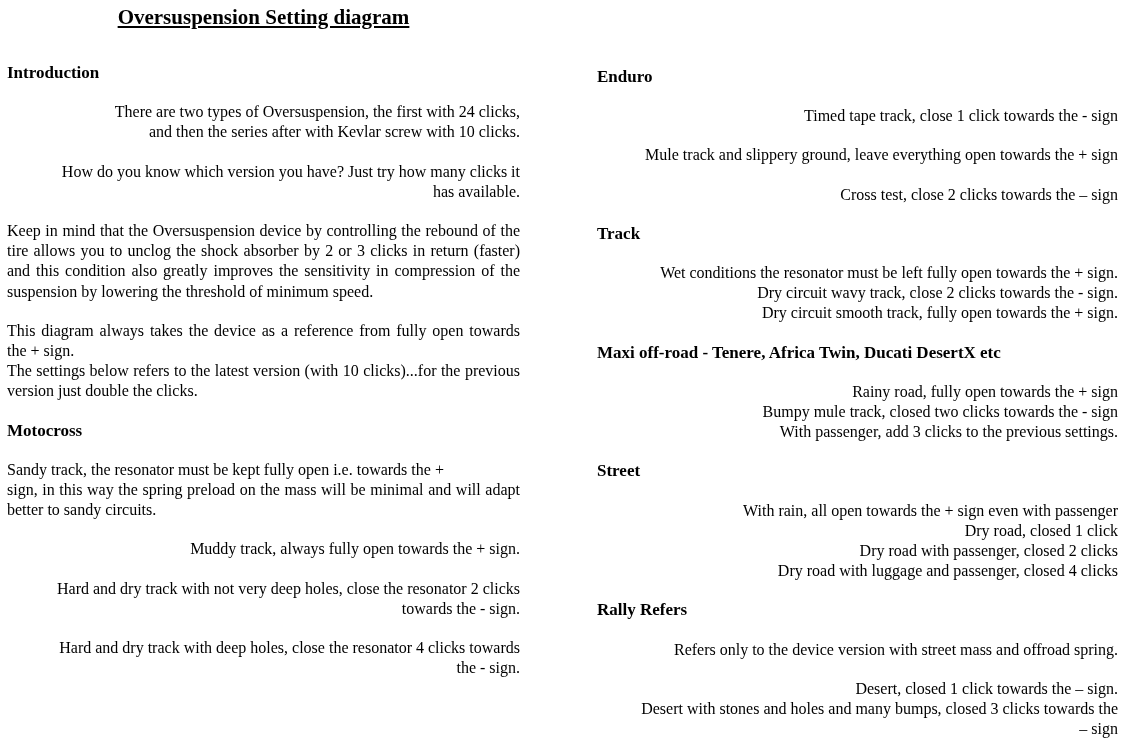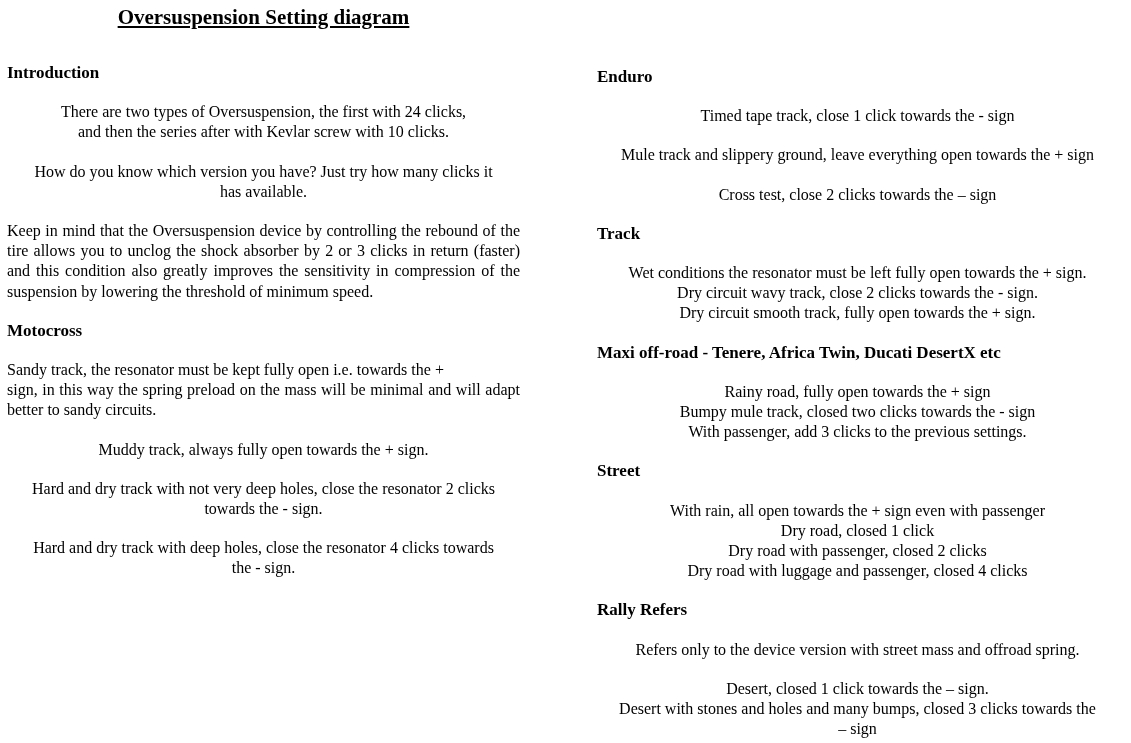--- a/index.html
+++ b/index.html
@@ -28,38 +28,40 @@
   .heading {
     font-size: 17px;
     font-weight: bold;
     margin: 8px 0 19px 0;
     line-height: 20.2px;
   }
   .p {
     margin: 0 0 19px 0;
     line-height: 20.2px;
     white-space: pre-line;
-    text-align: center;
+    text-align: right;
   }
   .p.justify { text-align: justify; }
 </style>
 </head>
 <body>
 
 <div class="doc">
 
   <div class="col col-left">
     <div class="doc-title">Oversuspension Setting diagram</div>
 
     <div class="heading">Introduction</div>
     <div class="p">There are two types of Oversuspension, the first with 24 clicks,
 and then the series after with Kevlar screw with 10 clicks.</div>
     <div class="p">How do you know which version you have? Just try how many clicks it
 has available.</div>
     <div class="p justify">Keep in mind that the Oversuspension device by controlling the rebound of the tire allows you to unclog the shock absorber by 2 or 3 clicks in return (faster) and this condition also greatly improves the sensitivity in compression of the suspension by lowering the threshold of minimum speed.</div>
+    <div class="p justify">This diagram always takes the device as a reference from fully open towards the + sign.
+The settings below refers to the latest version (with 10 clicks)...for the previous version just double the clicks.</div>
 
     <div class="heading">Motocross</div>
     <div class="p justify">Sandy track, the resonator must be kept fully open i.e. towards the +
 sign, in this way the spring preload on the mass will be minimal and will adapt better to sandy circuits.</div>
     <div class="p">Muddy track, always fully open towards the + sign.</div>
     <div class="p">Hard and dry track with not very deep holes, close the resonator 2 clicks
 towards the - sign.</div>
     <div class="p">Hard and dry track with deep holes, close the resonator 4 clicks towards
 the - sign.</div>
   </div>

